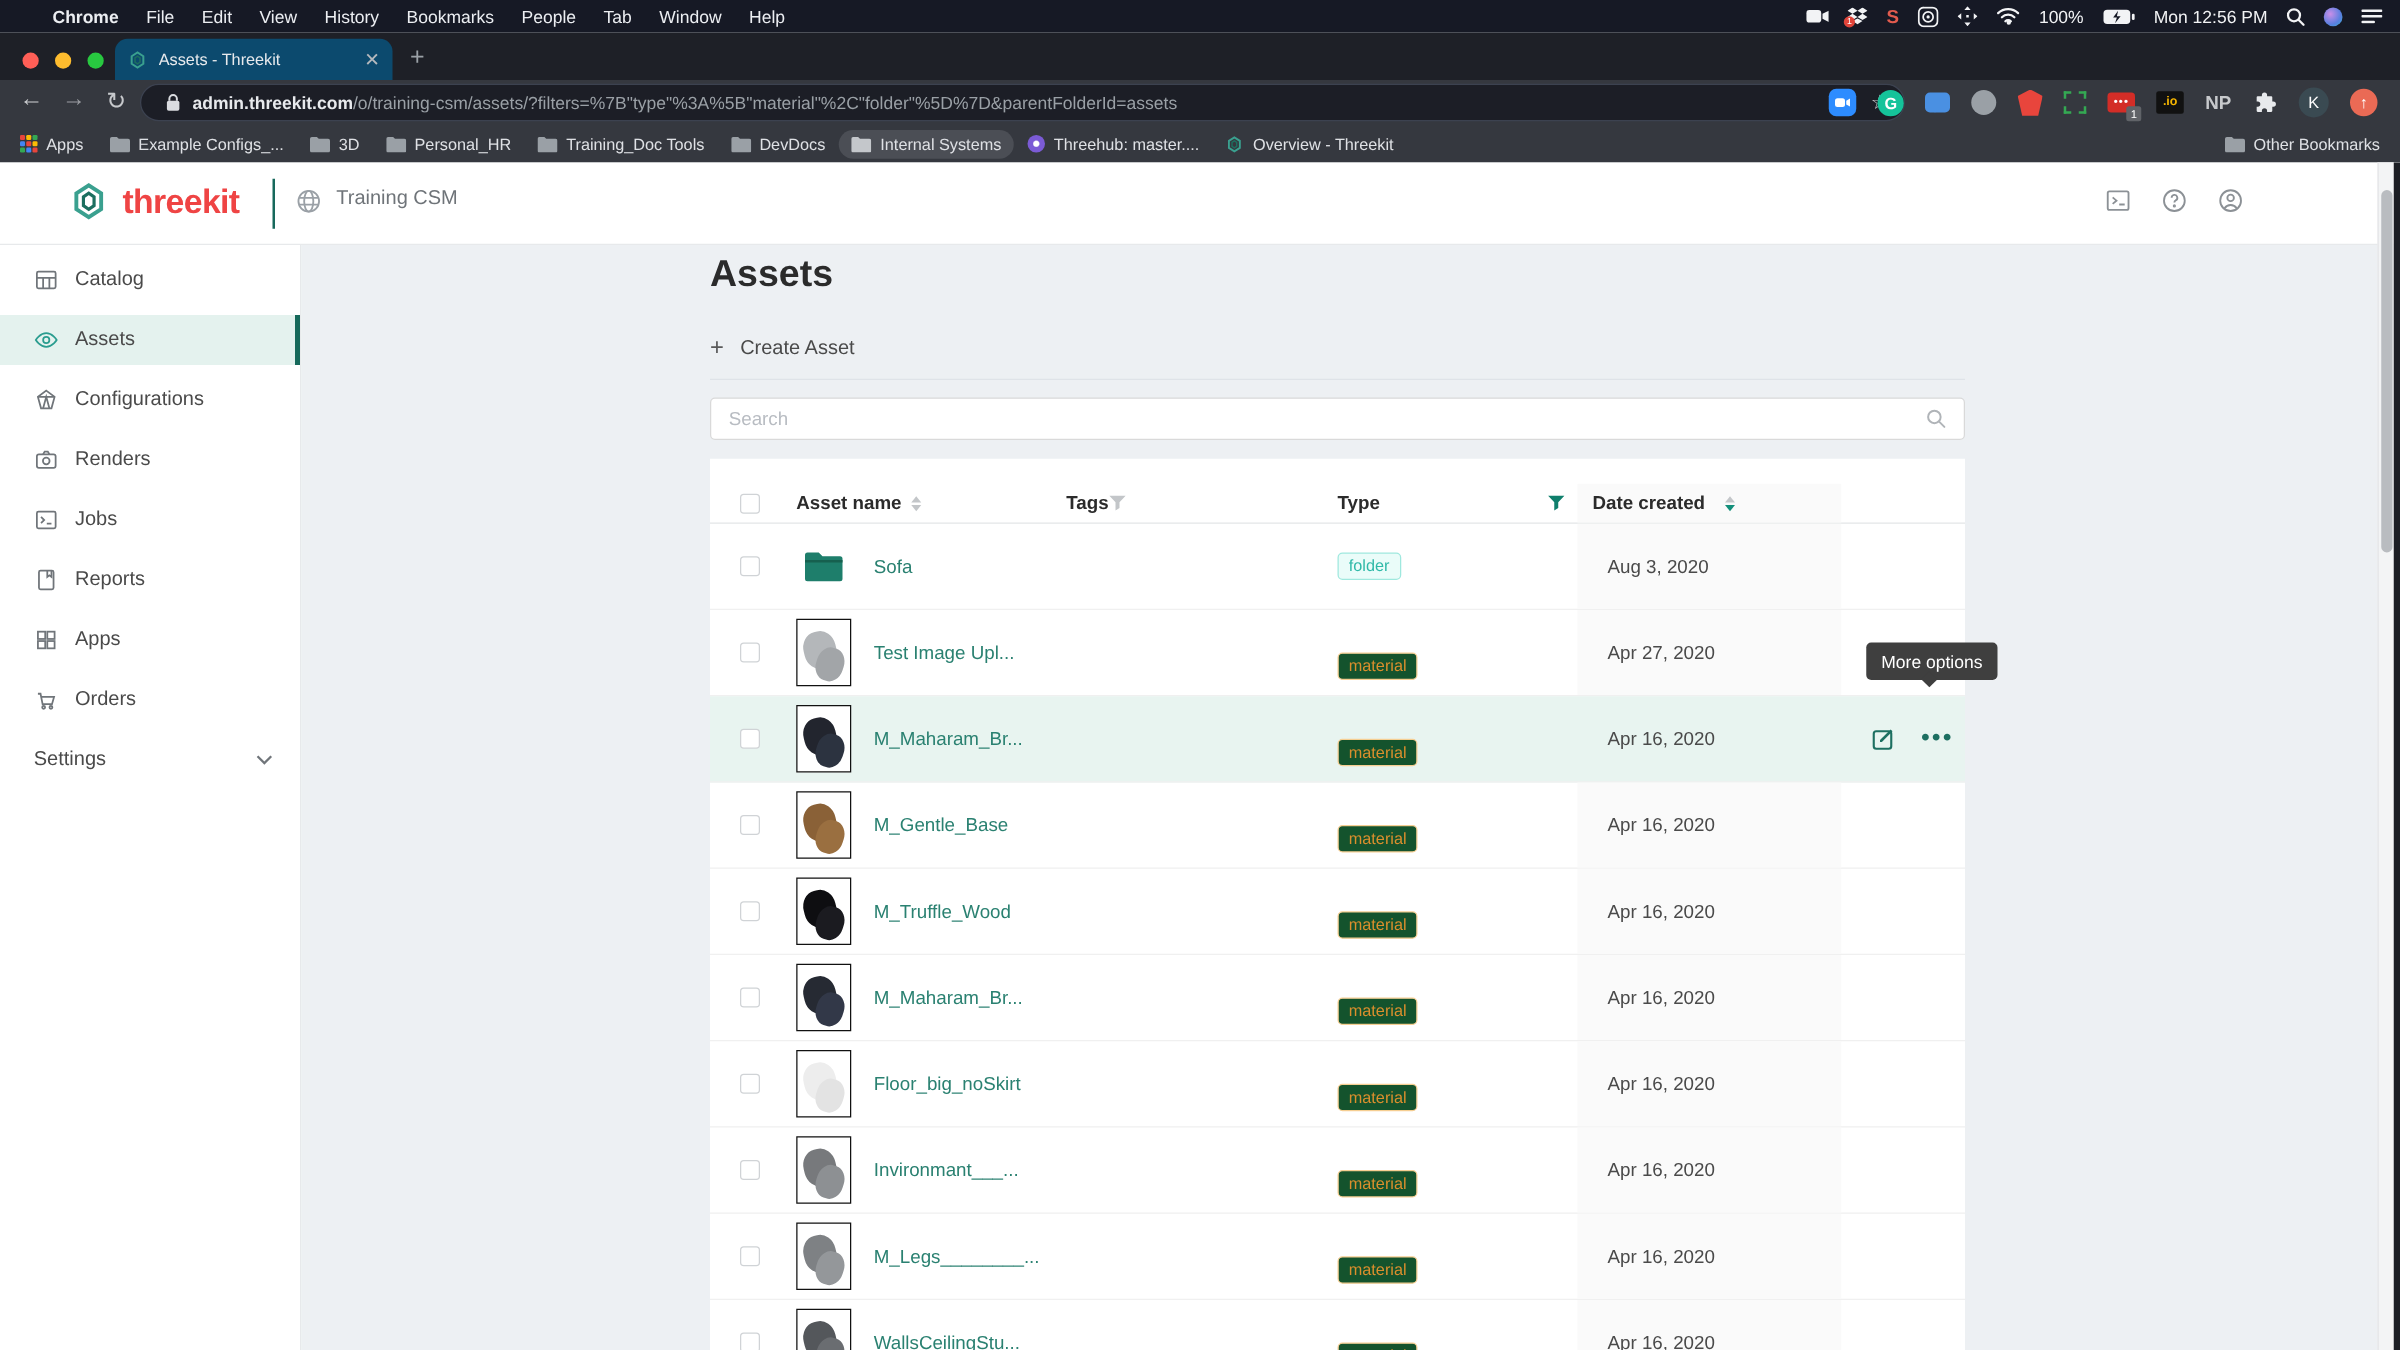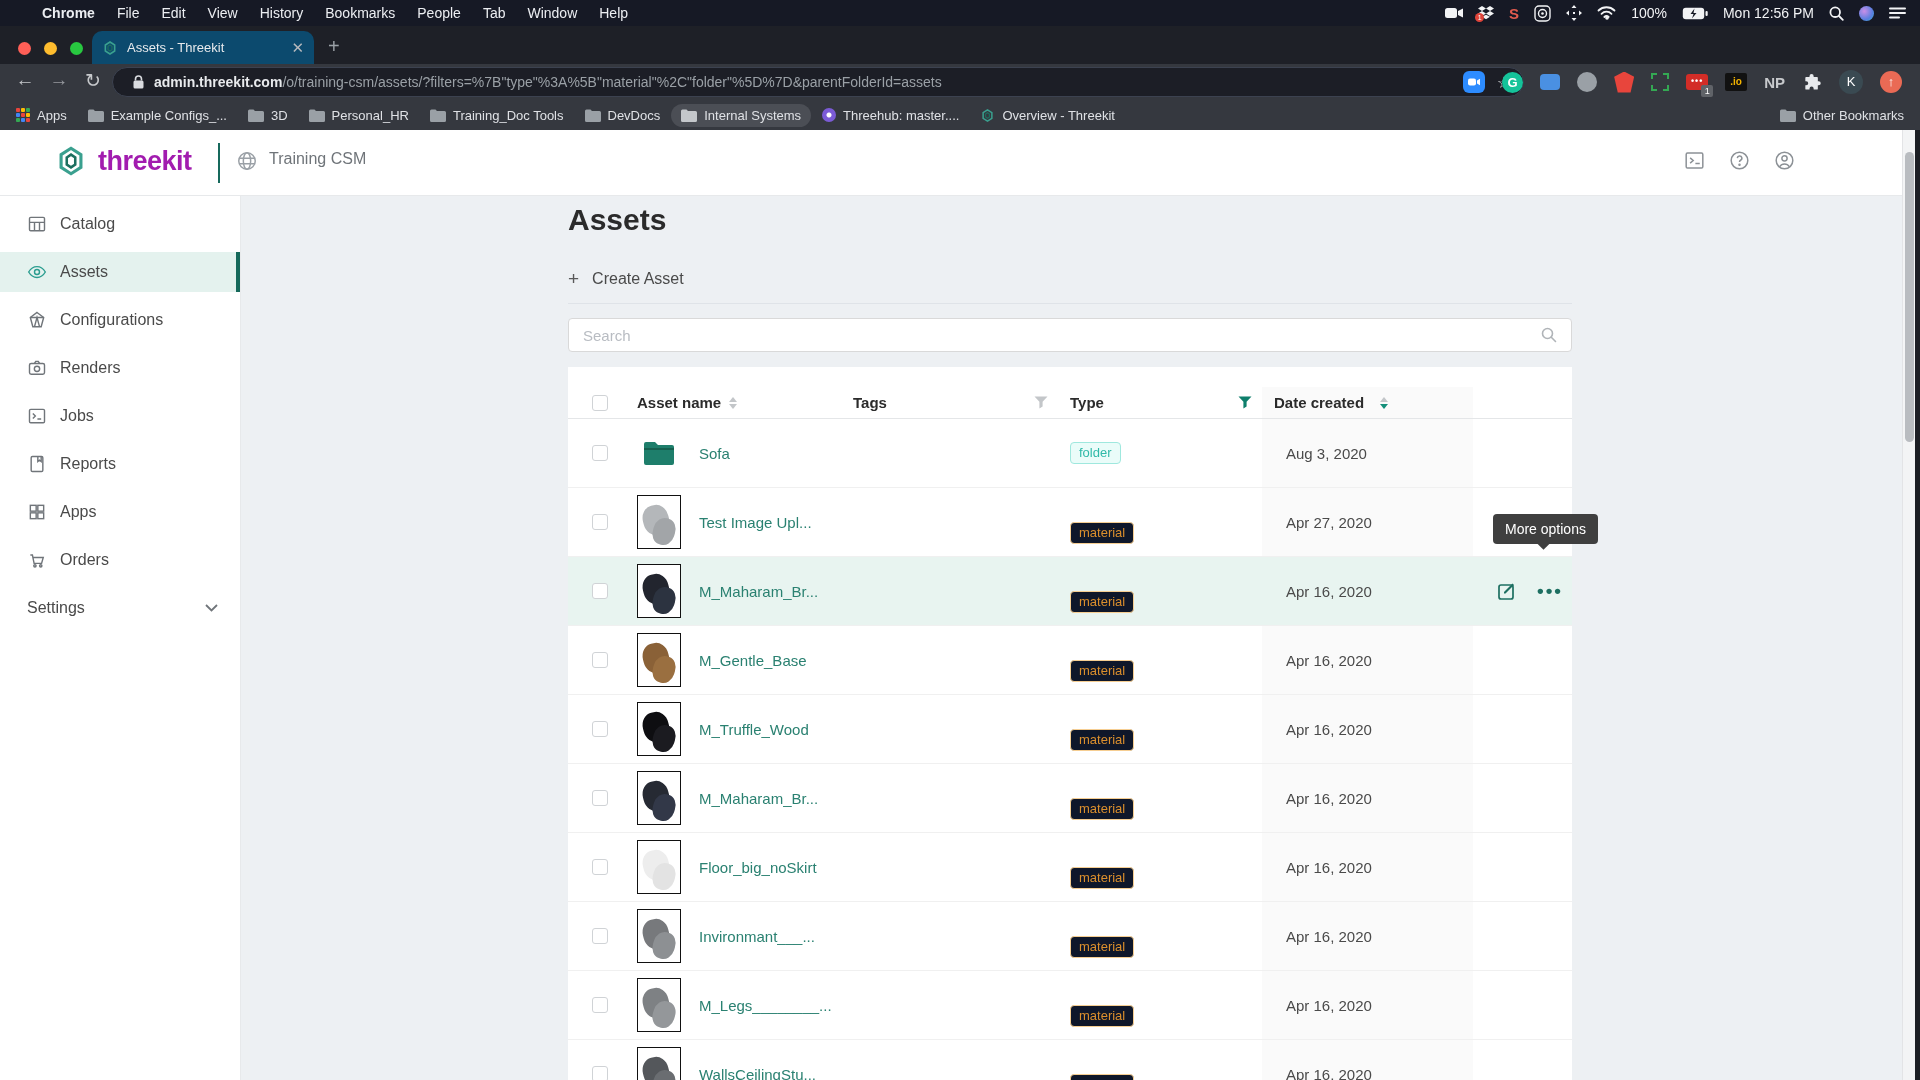--- a/index.html
+++ b/index.html
@@ -68,21 +68,21 @@
   .bm { display:inline-flex; align-items:center; gap:7px; white-space:nowrap; }
   .bm.pill { background:#4b4e55; border-radius:13px; padding:4px 10px; margin:-4px -10px; }
   .bm-grid { width:14px; height:14px; display:grid; grid-template-columns:repeat(3,4px); grid-template-rows:repeat(3,4px); gap:1px; }
   .bm-grid i { border-radius:1px; }
   .th-dot { width:14px; height:14px; border-radius:50%; background:radial-gradient(circle, #fff 0 2px, #7b5bd6 3px); }
   .bm-other { margin-left:auto; display:inline-flex; align-items:center; gap:7px; }
 
   
   .app-header { position:absolute; left:0; top:130px; width:1920px; height:66px; background:#fff; border-bottom:1px solid #e7e9eb; z-index:5; }
   .brand { position:absolute; left:54px; top:14px; display:flex; align-items:center; gap:10px; }
-  .brand-text { font-size:27px; font-weight:bold; color:#a21caf; letter-spacing:-0.5px; }
+  .brand-text { font-size:27px; font-weight:bold; color:#ef4444; letter-spacing:-0.5px; }
   .org-divider { position:absolute; left:218px; top:13px; width:2px; height:40px; background:#17695c; }
   .org { position:absolute; left:236px; top:20px; display:flex; gap:11px; color:#6f7479; font-size:16px; }
   .hdr-icons { position:absolute; right:125px; top:20px; display:flex; gap:24px; color:#8c9196; }
 
   
   .sidebar { position:absolute; left:0; top:196px; width:241px; height:884px; background:#fff; border-right:1px solid #e7e9eb; z-index:4; }
   .side-item { height:40px; margin:8px 0; display:flex; align-items:center; gap:13px; padding-left:27px;
                color:#4a4a4a; font-size:16px; position:relative; }
   .side-item svg { color:#70757a; }
   .side-item.active { background:#e4f2ee; }
@@ -103,34 +103,34 @@
 
   
   .table { position:absolute; left:568px; top:367px; width:1004px; background:#fff; }
   .thead, .trow { display:grid; grid-template-columns:64px 213px 217px 200px 211px 99px; align-items:center; }
   .thead { height:32px; border-bottom:1px solid #e4e6e8; font-size:15px; font-weight:bold; color:#2b2b2b;margin-top:20px; }
   .trow  { height:69px; border-bottom:1px solid #f0f0f0; }
   .cell { display:flex; align-items:center; height:100%; }
   .c-check { justify-content:center; }
   .cb { width:16px; height:16px; border:1px solid #d0d3d6; border-radius:3px; background:#fff; }
   .c-name { padding-left:5px; gap:18px; }
-  .c-tags { padding-left:8px; justify-content:space-between; padding-right:14px; }
+  .c-tags { padding-left:8px; padding-right:14px; }
   .c-type { padding-left:8px; justify-content:space-between; padding-right:10px; }
   .c-date { padding-left:12px; background:#fafafa; gap:8px; }
   .trow .c-date { padding-left:24px; font-size:15px; color:#4a4a4a; background:#fafafa; }
   .trow.hovered { background:#e8f4f0; }
   .trow.hovered .c-date { background:transparent; }
   .alink { color:#2a8171; font-size:15px; text-decoration:none; white-space:nowrap; }
   .thumb { width:44px; height:54px; background:#fff; border:1px solid #111; position:relative; overflow:hidden; flex:none; }
   .thumb i { position:absolute; display:block; }
   .thumb .b1 { width:26px; height:30px; left:5px; top:9px;  border-radius:45%; transform:rotate(-14deg); }
   .thumb .b2 { width:22px; height:27px; left:15px; top:22px; border-radius:45%; transform:rotate(18deg); }
   .tag { display:inline-block; height:22px; line-height:20px; padding:0 8px; border-radius:4px; font-size:13px; }
   .tag-folder   { color:#2fb9a8; border:1px solid #9fe8de; background:#eafcf9; }
-  .tag-material { color:#db8f2d; border:1px solid #f6ce92; background:#0f172a;margin-top:22px; }
+  .tag-material { color:#db8f2d; border:1px solid #f6ce92; background:#14532d;margin-top:22px; }
   .sorters { display:inline-flex; flex-direction:column; gap:2px; margin-left:8px; }
   .car { width:0; height:0; border-left:4px solid transparent; border-right:4px solid transparent; }
   .car.up { border-bottom:5px solid #c3c6c9; }
   .car.dn { border-top:5px solid #c3c6c9; }
   .car.dn.on { border-top-color:#138f7a; }
   .c-act { padding-left:24px; gap:20px; }
   .dots { color:#1d6f61; font-size:19px; letter-spacing:2px; font-weight:bold; line-height:10px; }
 
   
   .tooltip { position:absolute; left:1493px; top:514px; background:#3f3f3f; color:#fff; font-size:14px;

